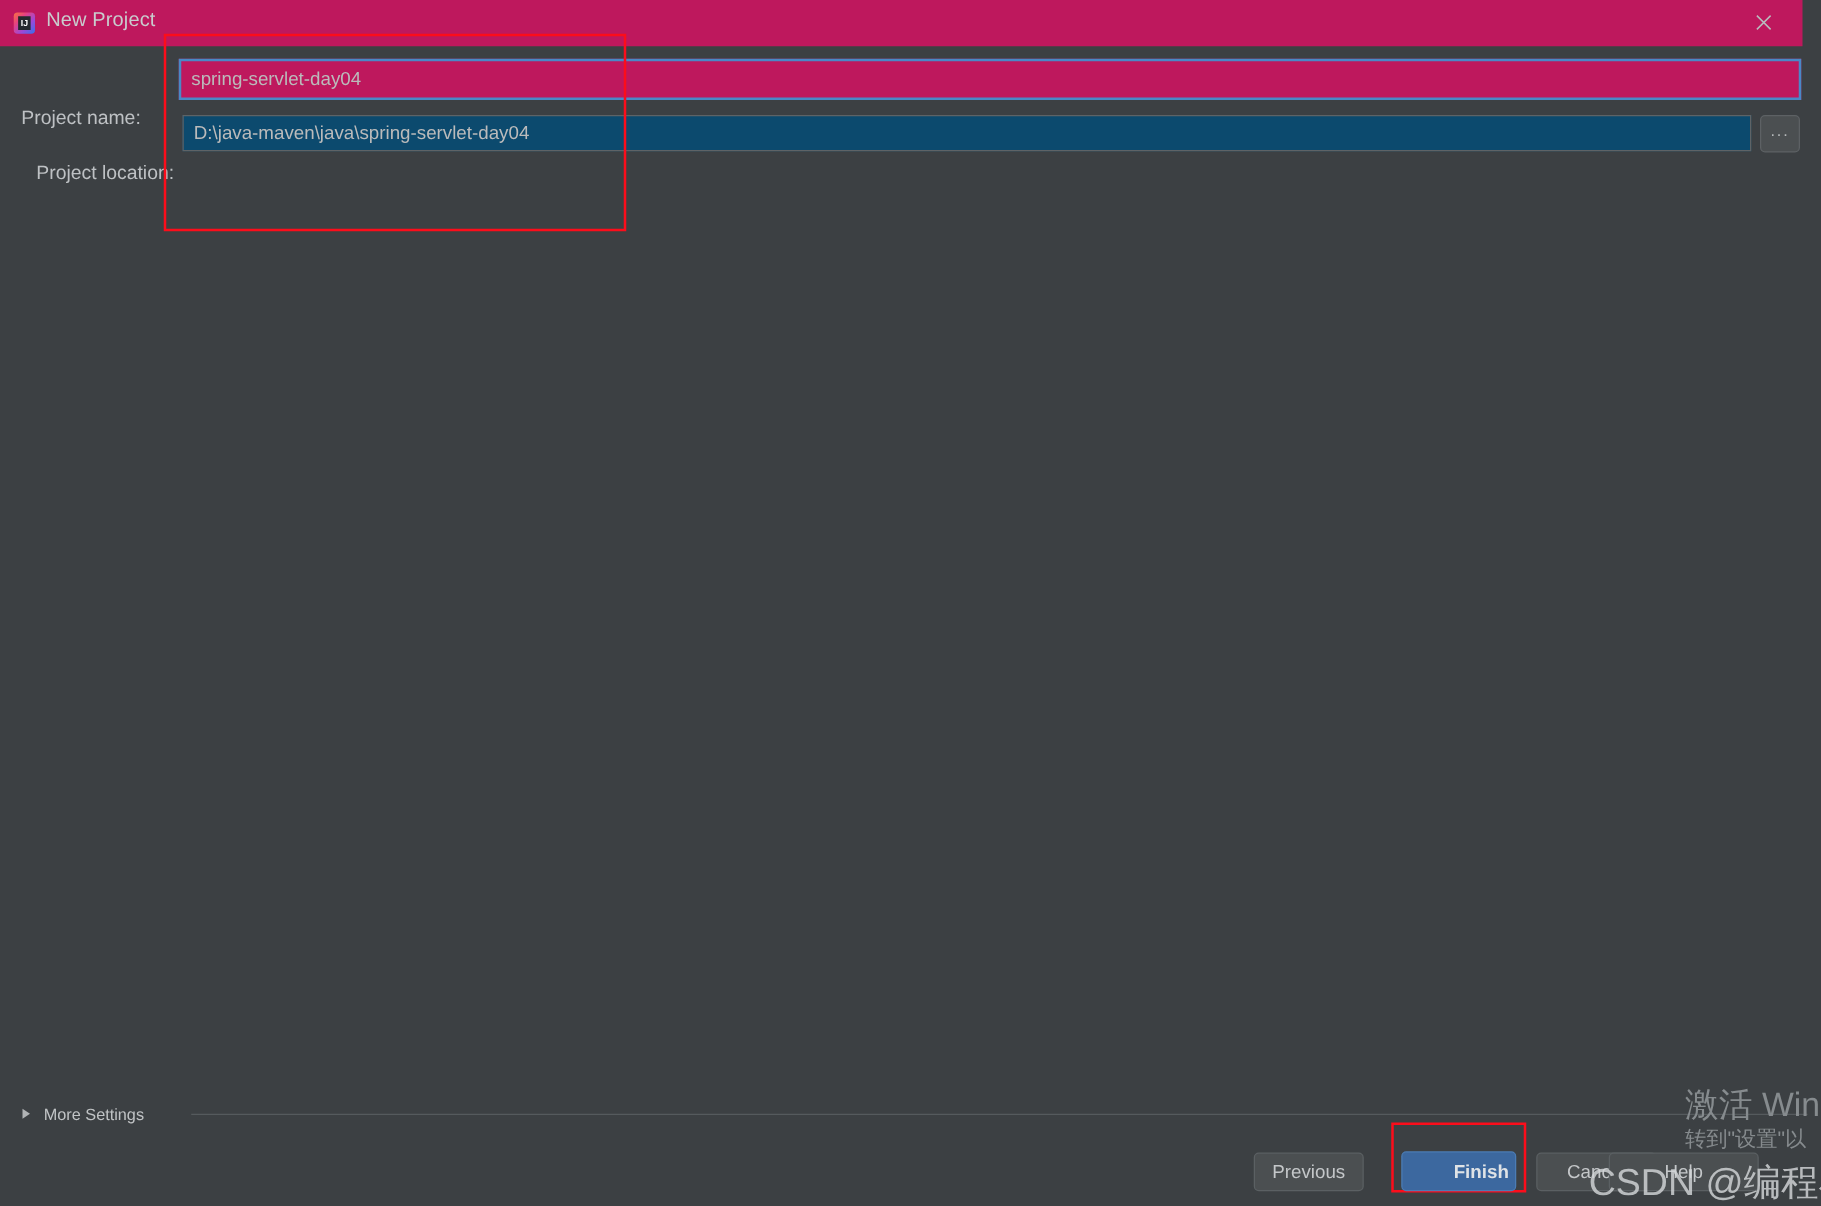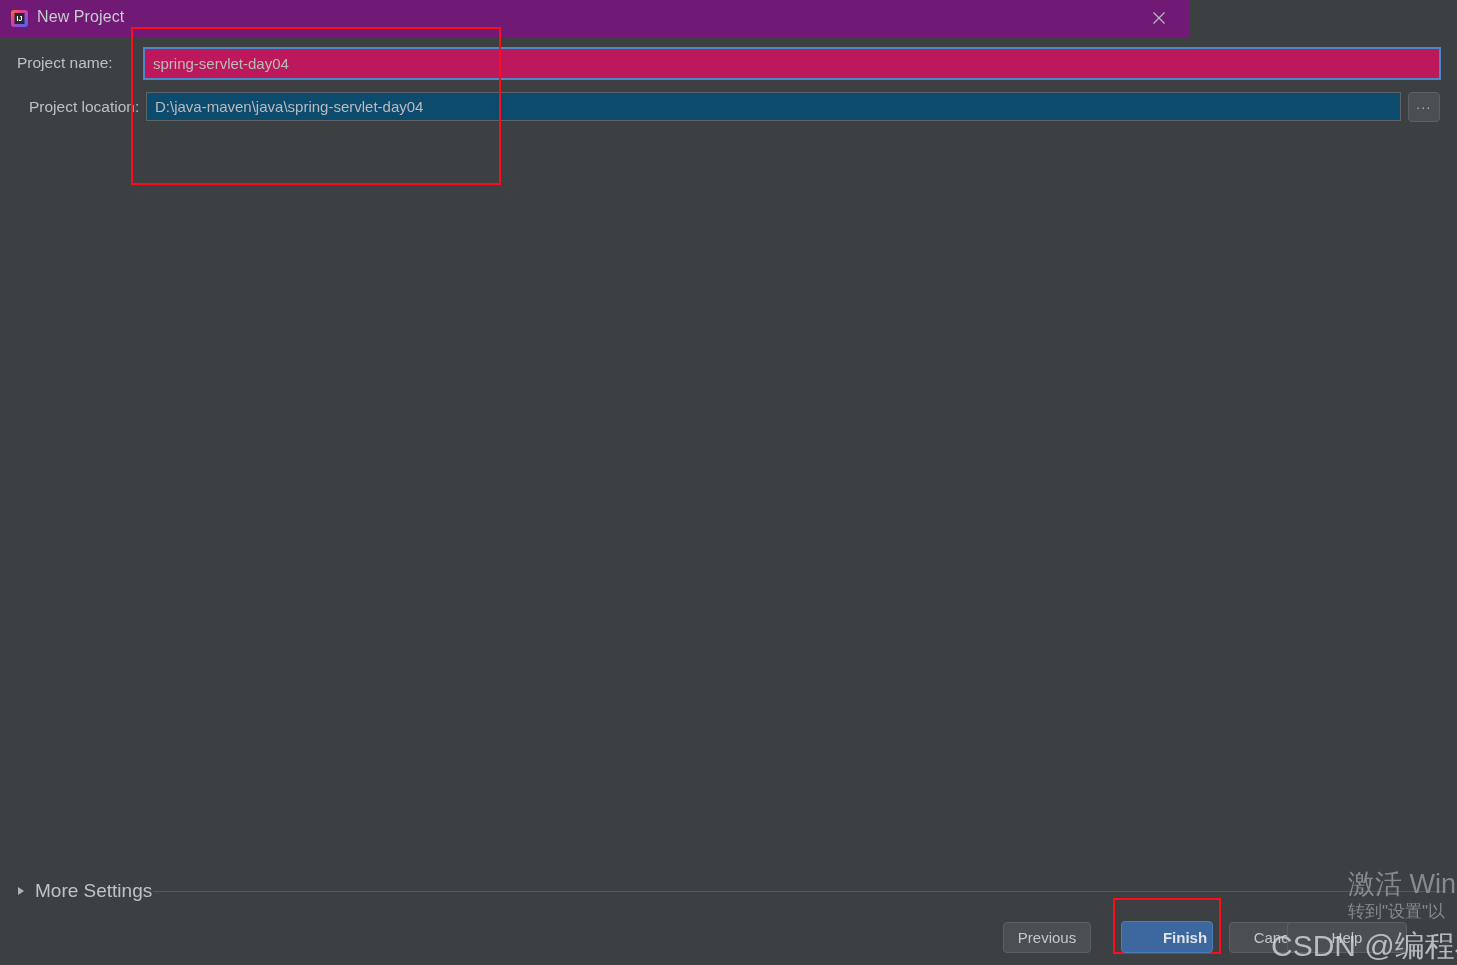--- a/index.html
+++ b/index.html
@@ -14,23 +14,23 @@
     overflow: hidden;
     position: relative;
     color: #bbbbbb;
     -webkit-font-smoothing: antialiased;
   }
 
   
   .titlebar {
     position: absolute;
     left: 0; top: 0;
-    width: 1190px;
+    width: 1442px;
     height: 37px;
-    background: #701a75;
+    background: #be185d;
     display: flex;
     align-items: center;
   }
   .app-icon {
     position: absolute;
     left: 10px; top: 9px;
     width: 19px; height: 19px;
   }
   .title-text {
     position: absolute;
@@ -48,20 +48,21 @@
     justify-content: center;
     cursor: pointer;
   }
   .close-btn svg { display: block; }
 
   .field-label {
     position: absolute;
     font-size: 15.5px;
     color: #bec1c4;
     white-space: nowrap;
+    margin-top: 32px;
   }
   .label-name { left: 17px; top: 54px; }
   .label-loc  { left: 29px; top: 98px; }
 
   .text-field {
     position: absolute;
     box-sizing: border-box;
     background: #0c4a6e;
     border: 1px solid #5e6366;
     color: #bbbbbb;
@@ -127,21 +128,21 @@
     cursor: pointer;
   }
   .ms-arrow {
     width: 0; height: 0;
     border-left: 6px solid #b0b3b5;
     border-top: 4.5px solid transparent;
     border-bottom: 4.5px solid transparent;
     margin-right: 11px;
   }
   .ms-label {
-    font-size: 19px;
+    font-size: 13px;
     color: #c0c3c5;
     white-space: nowrap;
   }
   .divider {
     position: absolute;
     left: 153px; top: 891px;
     width: 1293px; height: 1px;
     background: #555a5d;
   }
 

